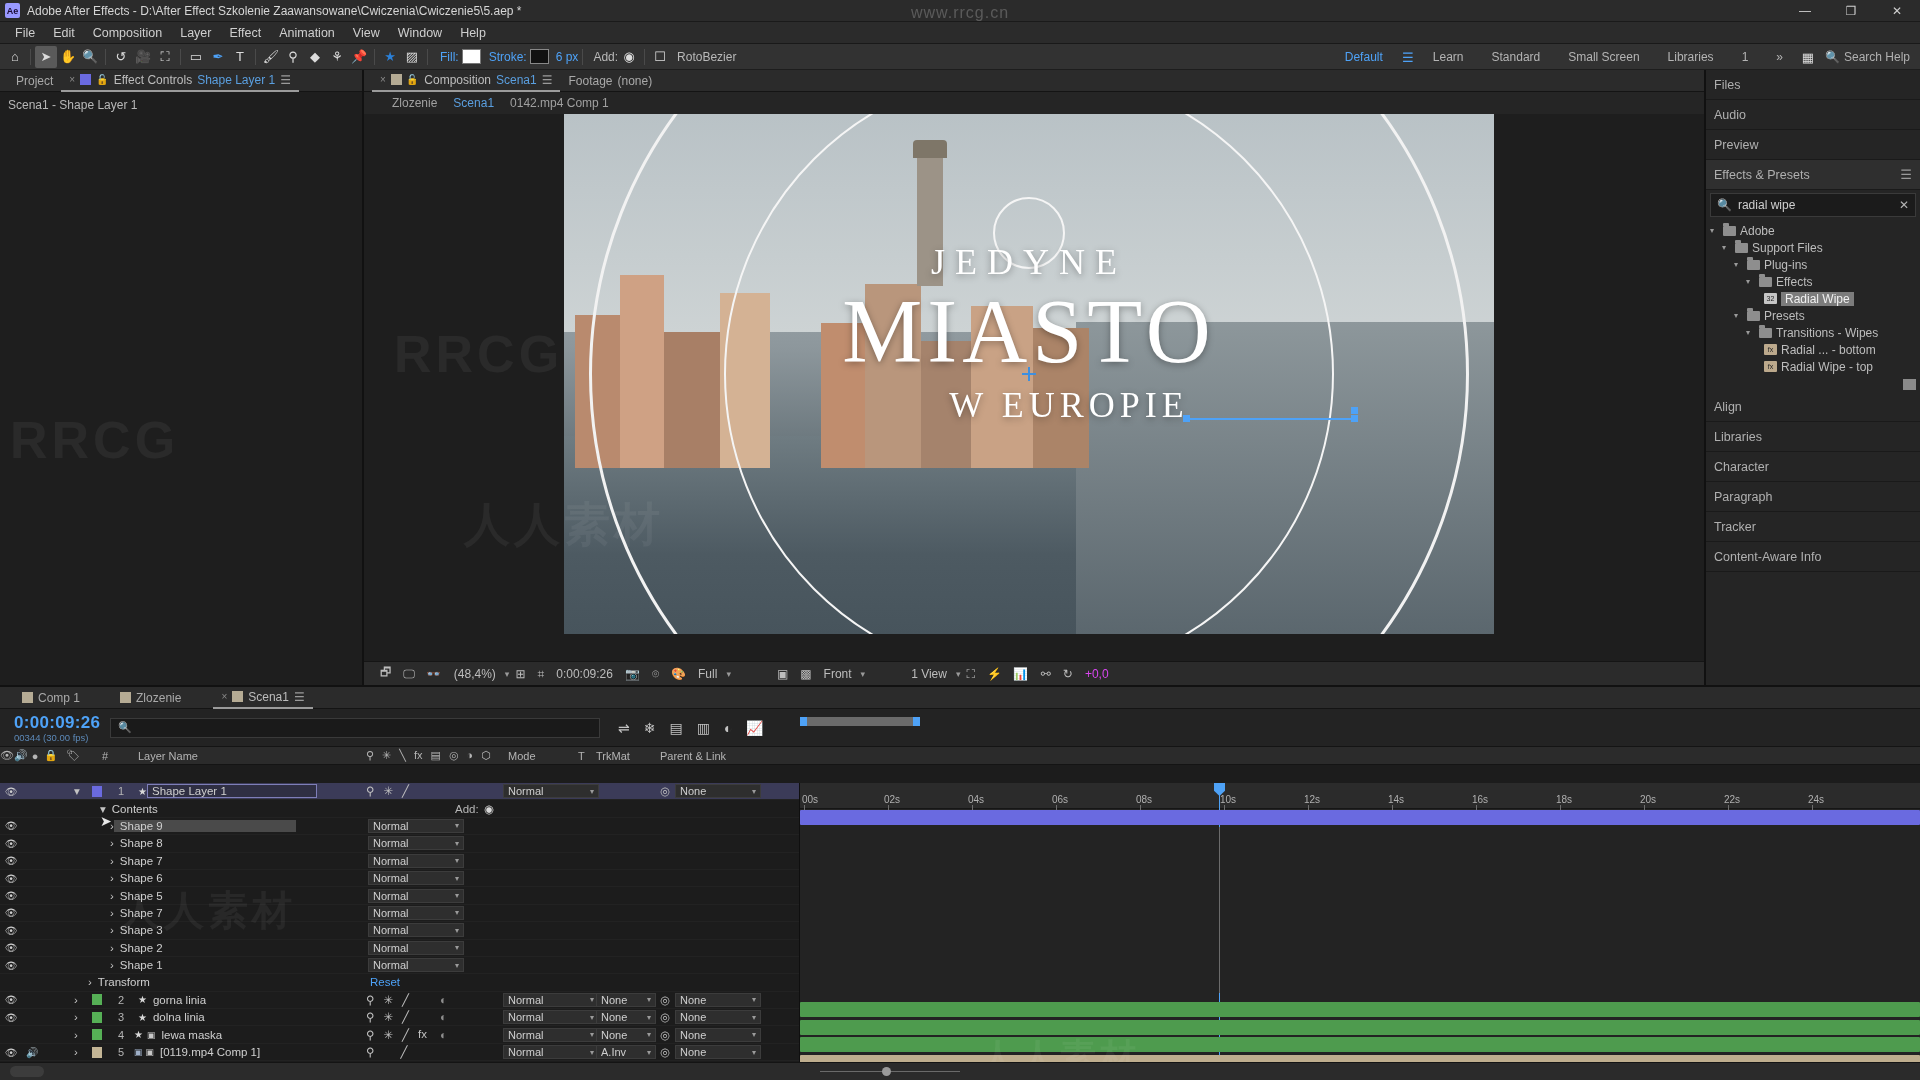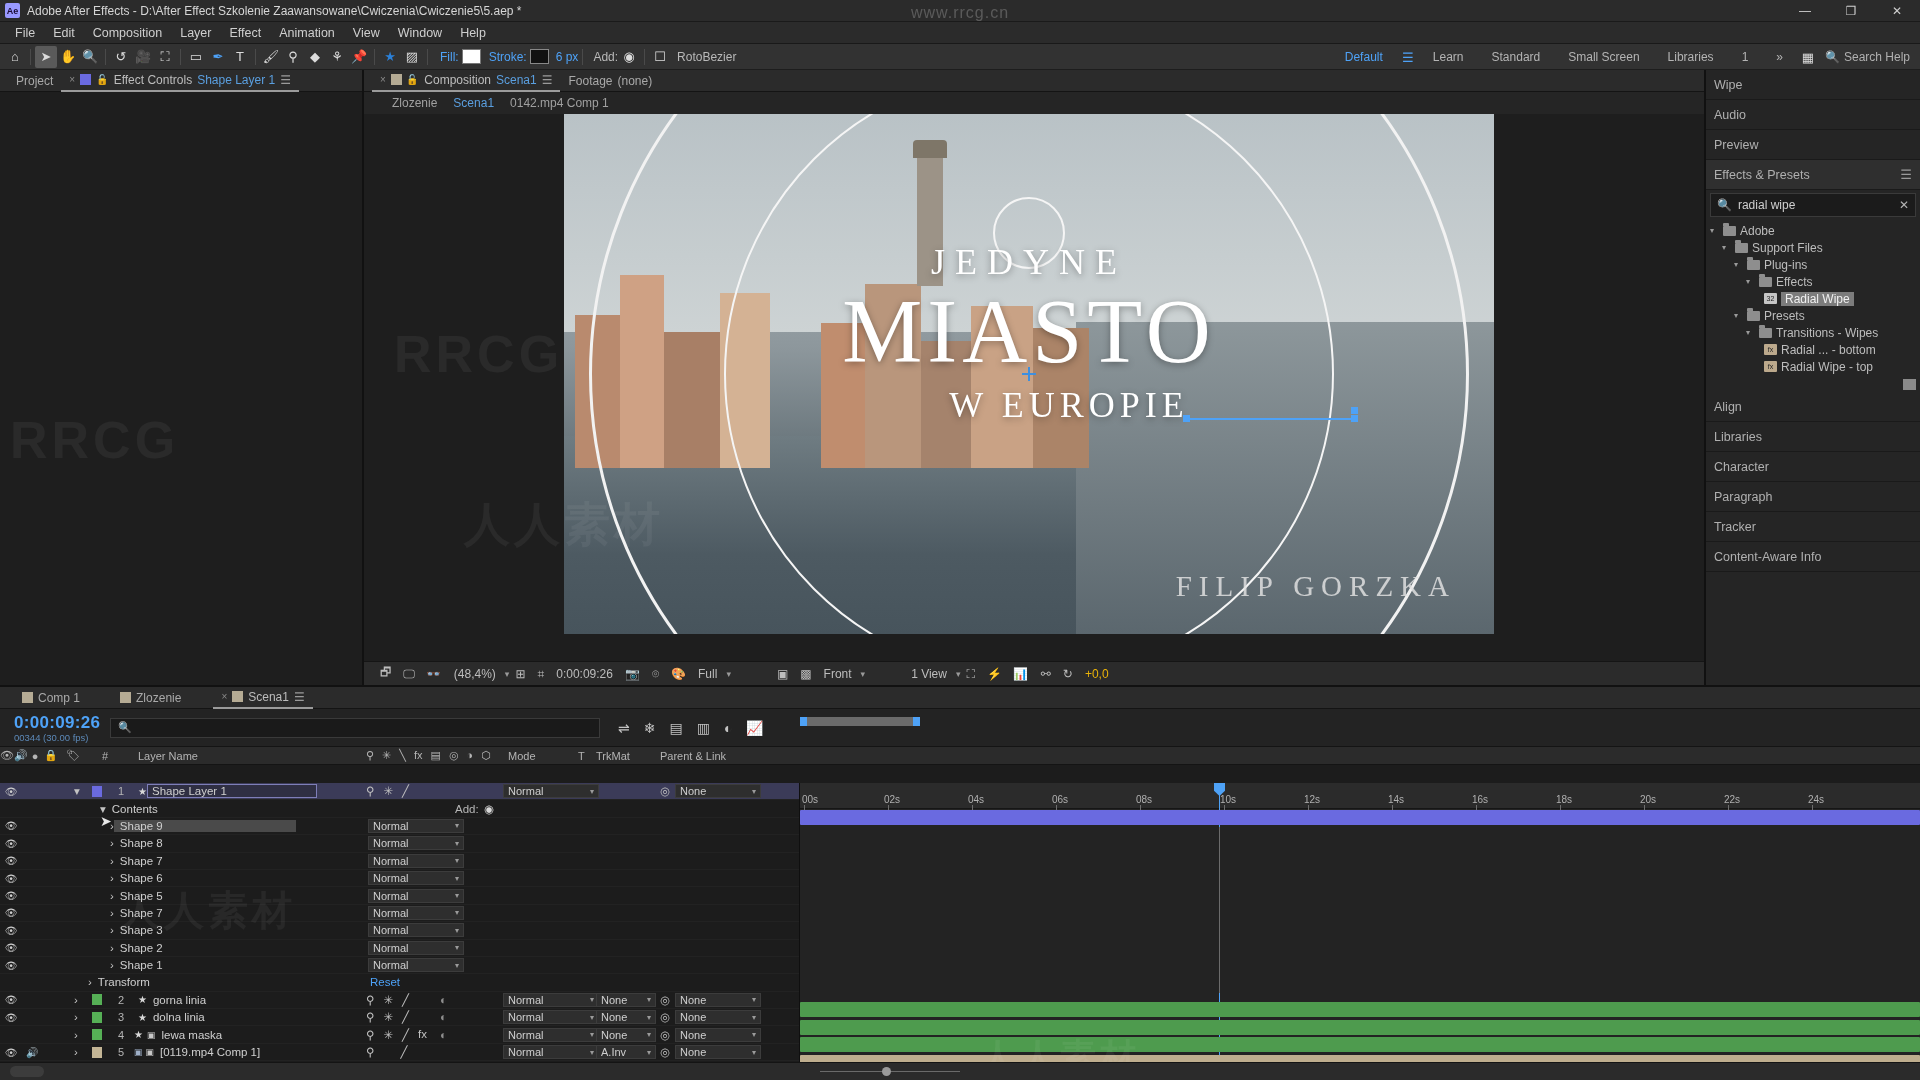--- a/index.html
+++ b/index.html
@@ -62,21 +62,21 @@
 
   
   .center { flex:1; background:#1e1e1e; display:flex; flex-direction:column; min-width:0;}
   .comp-crumbs { height:22px; background:#252525; display:flex; align-items:center;
       gap:16px; padding-left:28px; font-size:12px; color:#a0a0a0; }
   .comp-crumbs .cur { color:#5a9fe0; }
   .comp-stage { flex:1; background:#1e1e1e; position:relative; overflow:hidden;}
   .comp-bottom { height:24px;background:#2b2b2b;display:flex;align-items:center;gap:0;
       padding-left:10px;font-size:12px;color:#bdbdbd;border-top:1px solid #151515;}
   .cb { display:flex;align-items:center;padding:0 6px;gap:4px;}
-  .cb.blue{color:#eab308;}
+  .cb.blue{color:#d946ef;}
   .cb-dd { font-size:9px;color:#9a9a9a;margin-left:3px;}
 
   
   .video { position:absolute; left:200px; top:0; width:930px; height:520px;
       background:linear-gradient(180deg,#a9b3b8 0%,#9fa9ae 28%,#8d979c 45%,#6e7a80 62%,#59666d 100%);
       overflow:hidden;}
   .sky { position:absolute;left:0;top:0;width:100%;height:42%;
       background:linear-gradient(180deg,#b9c2c6,#cdd3d4); }
   .bldg { position:absolute; bottom:0; }
   .sea { position:absolute;left:0;bottom:0;width:100%;height:38%;
@@ -290,20 +290,21 @@
       </div>
       <div class="ptab active">
         <span class="xmark">×</span>
         <span class="chip"></span>
         <span class="lock">🔓</span>
         <span>Effect Controls</span>
         <span class="accent">Shape Layer 1</span>
         <span class="burger">☰</span>
       </div>
     </div>
+    <div class="ec-sub">Scena1 - Shape Layer 1</div>
     <div class="wm" style="left:10px;top:340px;">RRCG</div>
   </div>
 
   <div class="center">
     <div class="paneltabs">
       <div class="ptab active">
         <span class="xmark">×</span>
         <span class="chip tan"></span>
         <span class="lock">🔓</span>
         <span>Composition</span>
@@ -343,21 +344,20 @@
 
         <div class="bigcircle"></div>
         <div class="innercircle"></div>
         <div class="dotcircle"></div>
 
         <div class="ttl l1">JEDYNE</div>
         <div class="ttl l2">MIASTO</div>
         <div class="ttl l3">W EUROPIE</div>
 
         <div class="credits">
-          <div>FILIP  GORZKA</div>
         </div>
 
         <div class="anchor"></div>
         <div class="selbox" style="left:67%;top:58.5%;width:18%;height:2px;"></div>
         <div class="selhandle" style="left:66.6%;top:57.8%;"></div>
         <div class="selhandle" style="left:84.6%;top:57.8%;"></div>
         <div class="selhandle" style="left:84.6%;top:56.3%;"></div>
       </div>
       <div class="wm" style="left:30px;top:210px;">RRCG</div>
       <div class="wm cn" style="left:100px;top:380px;">人人素材</div>
@@ -387,21 +387,21 @@
       <span class="cb">⚡</span>
       <span class="cb">📊</span>
       <span class="cb">⚯</span>
       <span class="cb">↻</span>
       <span class="cb blue">+0,0</span>
     </div>
   </div>
 
   <div class="rightpanel">
     <div class="rp-row">
-      <span>Wipe</span>
+      <span>Files</span>
     </div>
     <div class="rp-row">
       <span>Audio</span>
     </div>
     <div class="rp-row">
       <span>Preview</span>
     </div>
     <div class="rp-row hdr">
       <span>Effects &amp; Presets</span>
       <span class="rp-burger">☰</span>

